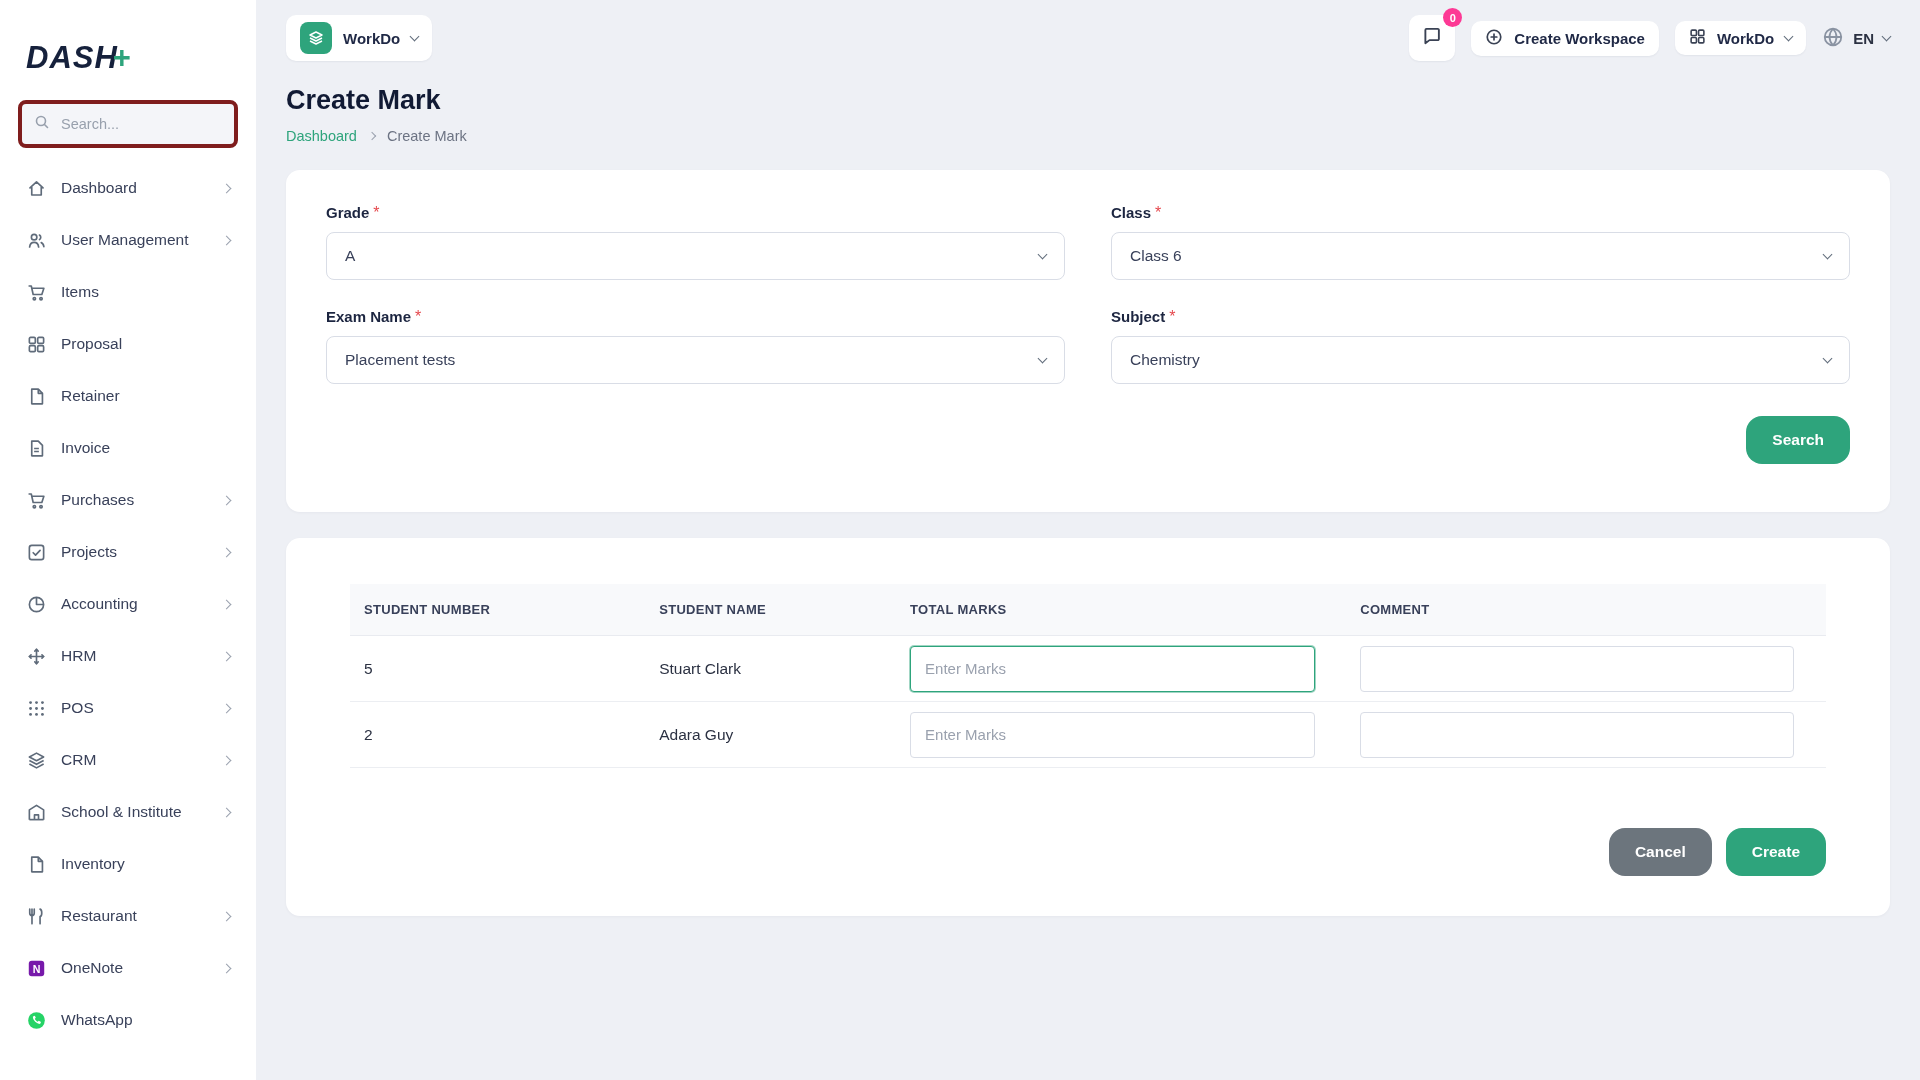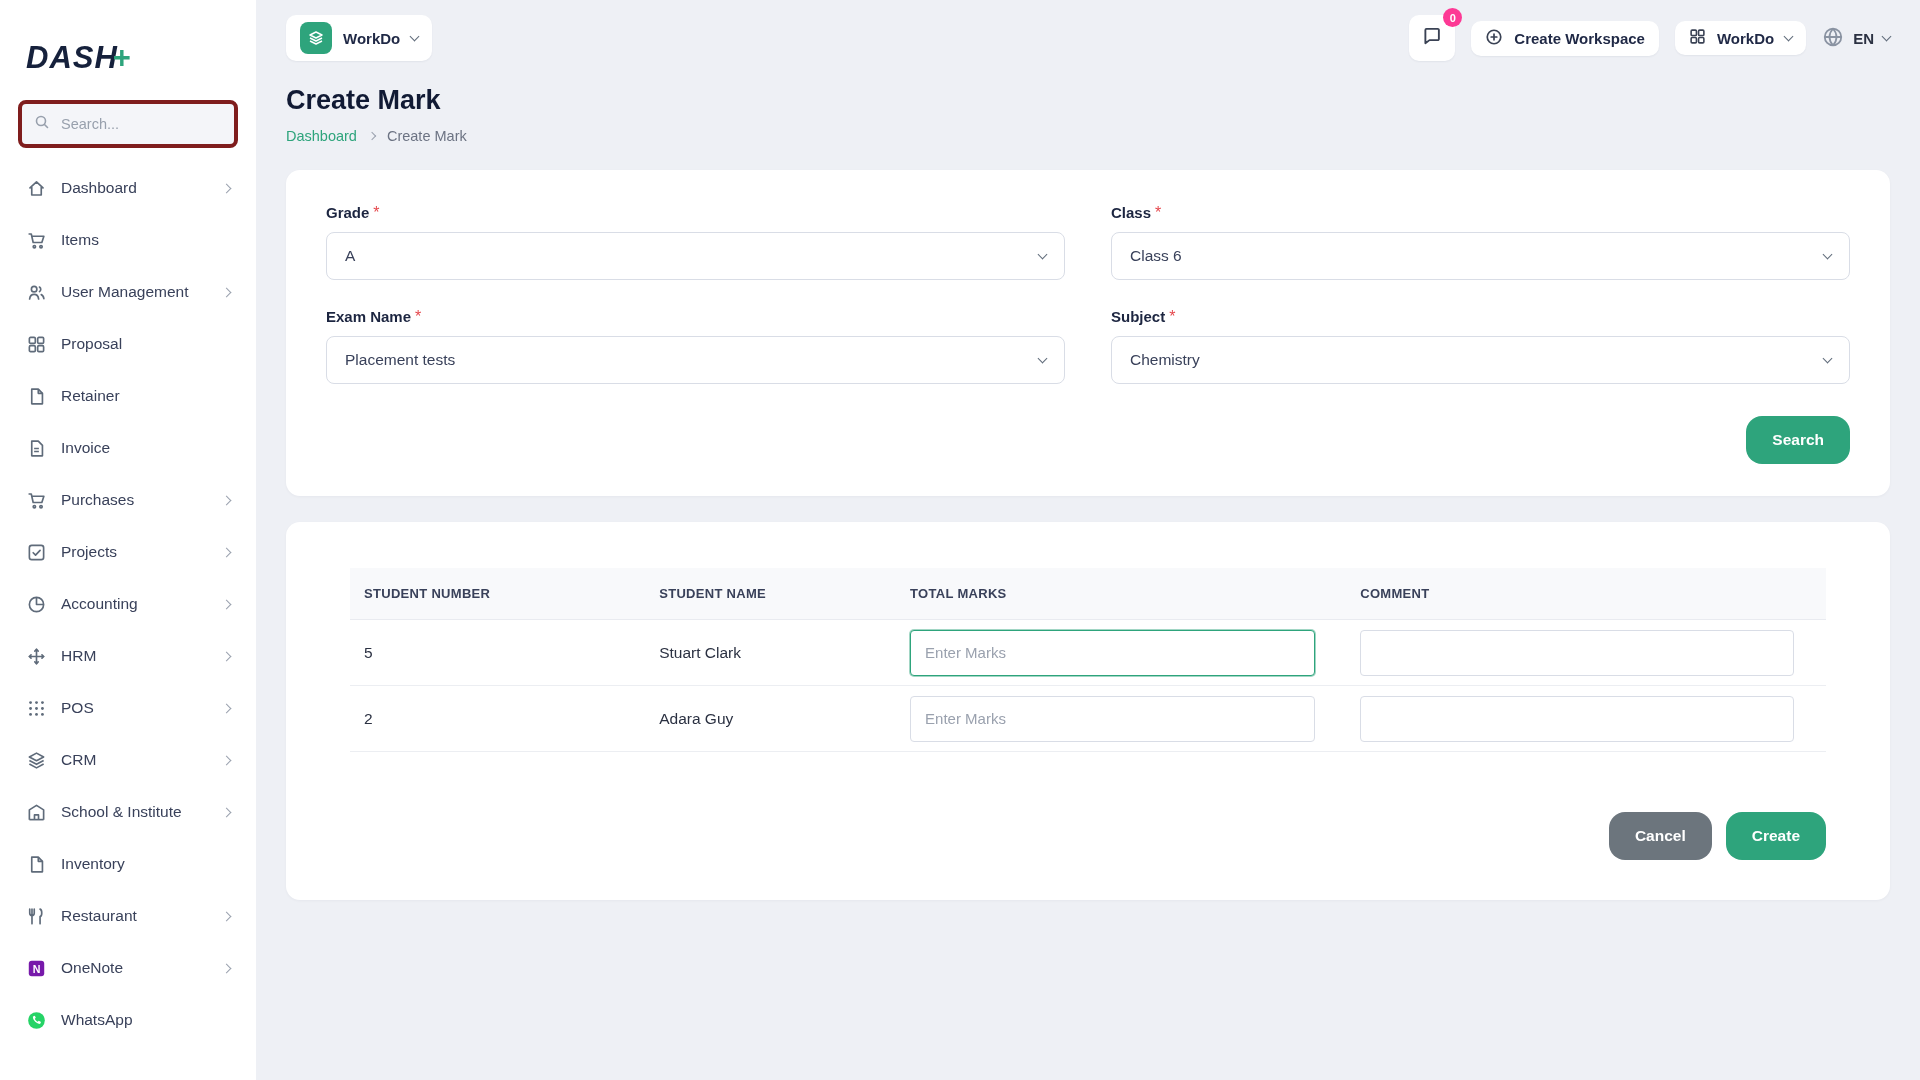--- a/index.html
+++ b/index.html
@@ -42,21 +42,21 @@
   .lang{display:flex;align-items:center;gap:9px;font-size:15px;font-weight:600;color:#2b3142;cursor:pointer}
 
   .page-title{font-size:27px;font-weight:700;color:#111a34;margin:16px 0 12px}
   .breadcrumb{display:flex;align-items:center;gap:12px;font-size:14.5px}
   .breadcrumb .home{color:#2ea47c;text-decoration:none;cursor:pointer}
   .crumb-sep{width:6px;height:6px;border-right:1.6px solid #9aa1ae;border-top:1.6px solid #9aa1ae;
         transform:rotate(45deg)}
   .crumb-cur{color:#6c7383}
 
   .card{background:#fff;border-radius:14px;margin-top:26px;box-shadow:0 1px 3px rgba(20,30,60,.04)}
-  .card-filter{padding:34px 40px 32px}
+  .card-filter{padding:34px 40px 48px}
   .grid2{display:grid;grid-template-columns:1fr 1fr;column-gap:46px;row-gap:28px}
   .f-label{font-weight:700;font-size:15px;color:#1c2540}
   .req{color:#e5484d;margin-left:4px}
   .select{margin-top:10px;height:48px;border:1px solid #d9dde6;border-radius:8px;background:#fff;
         display:flex;align-items:center;justify-content:space-between;padding:0 18px;
         font-size:15.5px;color:#39415a;cursor:pointer}
   .filter-actions{display:flex;justify-content:flex-end;margin-top:32px}
   .btn{border:none;border-radius:16px;height:48px;padding:0 26px;font-size:15.5px;font-weight:600;
         color:#fff;cursor:pointer;font-family:inherit}
   .btn-green{background:#2ea47c}
@@ -100,37 +100,37 @@
           <svg width="19" height="19" viewBox="0 0 16 16" fill="none" stroke="#5f6b7a" stroke-width="1.4" stroke-linecap="round" stroke-linejoin="round">
             <path d="M2.5 7.5 8 2.5l5.5 5M4 7v6.5h8V7"></path>
           </svg>
         </span>
       <span class="lbl">Dashboard</span>
       <span class="chev-r"></span>
     </div>
     <div class="nav-item">
       <span class="icon">
           <svg width="19" height="19" viewBox="0 0 16 16" fill="none" stroke="#5f6b7a" stroke-width="1.4" stroke-linecap="round" stroke-linejoin="round">
+            <circle cx="6" cy="5.2" r="2.3"></circle>
+            <path d="M2.2 13.5c.3-2.6 2-3.9 3.8-3.9s3.5 1.3 3.8 3.9"></path>
+            <path d="M10.5 3.4a2.3 2.3 0 0 1 0 3.9M12 9.8c1.4.5 2 1.9 2.2 3.4"></path>
+          </svg>
+        </span>
+      <span class="lbl">User Management</span>
+      <span class="chev-r"></span>
+    </div>
+    <div class="nav-item">
+      <span class="icon">
+          <svg width="19" height="19" viewBox="0 0 16 16" fill="none" stroke="#5f6b7a" stroke-width="1.4" stroke-linecap="round" stroke-linejoin="round">
             <circle cx="6.2" cy="13.2" r="1"></circle>
             <circle cx="11.8" cy="13.2" r="1"></circle>
             <path d="M1.8 2.5h1.8l1.6 7.2h7.3l1.7-5.3H4.3"></path>
           </svg>
         </span>
       <span class="lbl">Items</span>
-    </div>
-    <div class="nav-item">
-      <span class="icon">
-          <svg width="19" height="19" viewBox="0 0 16 16" fill="none" stroke="#5f6b7a" stroke-width="1.4" stroke-linecap="round" stroke-linejoin="round">
-            <circle cx="6" cy="5.2" r="2.3"></circle>
-            <path d="M2.2 13.5c.3-2.6 2-3.9 3.8-3.9s3.5 1.3 3.8 3.9"></path>
-            <path d="M10.5 3.4a2.3 2.3 0 0 1 0 3.9M12 9.8c1.4.5 2 1.9 2.2 3.4"></path>
-          </svg>
-        </span>
-      <span class="lbl">User Management</span>
-      <span class="chev-r"></span>
     </div>
     <div class="nav-item">
       <span class="icon">
           <svg width="19" height="19" viewBox="0 0 16 16" fill="none" stroke="#5f6b7a" stroke-width="1.4">
             <rect x="2" y="2" width="5" height="5" rx="1"></rect>
             <rect x="9" y="2" width="5" height="5" rx="1"></rect>
             <rect x="2" y="9" width="5" height="5" rx="1"></rect>
             <rect x="9" y="9" width="5" height="5" rx="1"></rect>
           </svg>
         </span>

